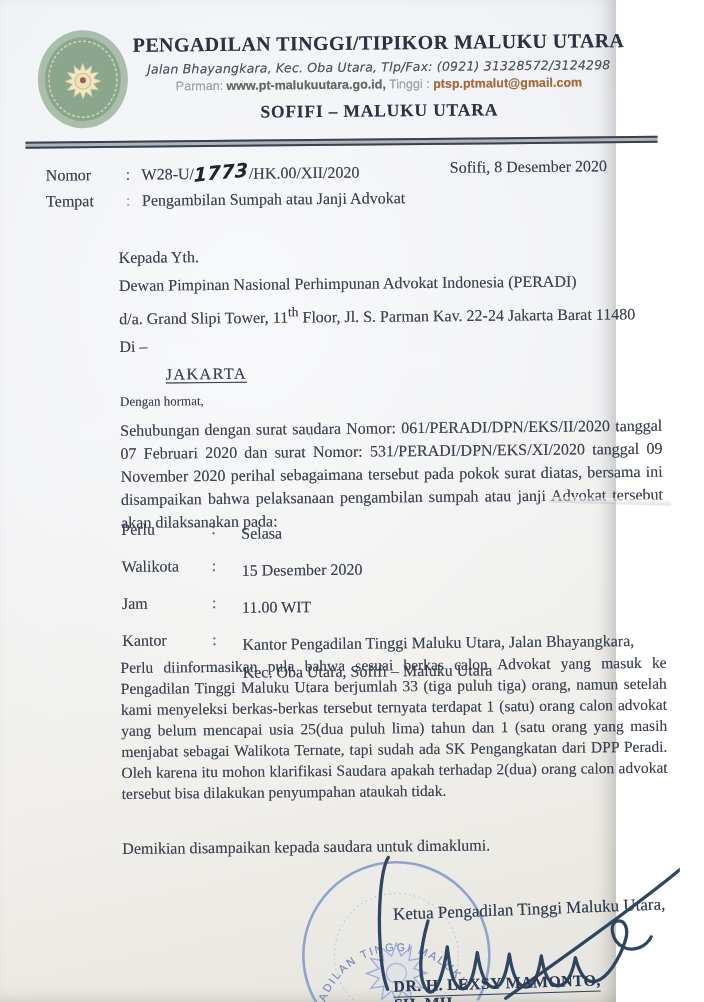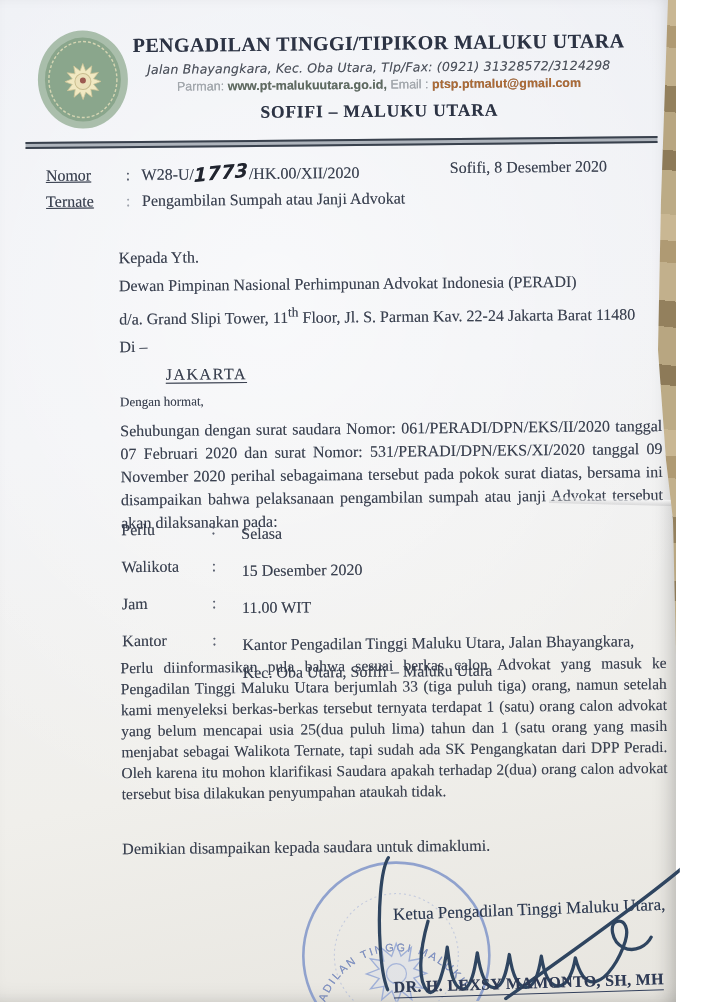--- a/index.html
+++ b/index.html
@@ -1,18 +1,18 @@
 <!DOCTYPE html>
 <html><head>
 <meta charset="utf-8">
 <style>
   html,body{margin:0;padding:0;}
   body{width:704px;height:1002px;overflow:hidden;
        font-family:"Liberation Serif", serif;}
-  .scene{position:relative;width:676px;height:1002px;
+  .scene{position:relative;width:616px;height:1002px;
     background:
       repeating-linear-gradient(186deg,
         #c9b793 0 26px, #af9a73 26px 48px, #c2b08c 48px 86px,
         #93805d 86px 112px, #b8a681 112px 150px, #8d7a58 150px 170px,
         #bcab86 170px 214px);
     }
   .paper{position:absolute;inset:0;
     clip-path:polygon(0 0,668px 0,661px 200px,658px 350px,666px 460px,673px 520px,677px 700px,682px 1002px,0 1002px);
     background:
       radial-gradient(120% 90% at 40% 30%, rgba(255,255,255,.55), rgba(255,255,255,0) 60%),
@@ -31,21 +31,21 @@
               font-size:12.5px;color:#4d525c;letter-spacing:.2px;}
   .head .web{margin-top:3px;font-family:"Liberation Sans",sans-serif;font-size:12.5px;color:#a3a8ad;}
   .head .web .url{font-weight:700;color:#5f6b60;}
   .head .web .mail{font-weight:700;color:#ad6a34;}
   .head .city{margin-top:9px;font-size:17.5px;font-weight:700;letter-spacing:.8px;color:#2c3344;}
   .rule{left:28px;top:139px;width:632px;height:3px;
         border-top:2.5px solid #39414d;border-bottom:2.5px solid #39414d;background:#aeb4bc;}
 
   
   .meta{font-size:16px;}
-  .lbl{display:inline-block;width:68px;text-decoration:underline;}
+  .lbl{display:inline-block;width:68px;}
   .colon{display:inline-block;width:20px;text-align:center;color:#596070;}
   .hand{display:inline-block;font-family:"DejaVu Sans",sans-serif;font-weight:700;font-style:italic;
         font-size:19px;color:#20242e;transform:rotate(-5deg) skewX(-6deg);letter-spacing:.5px;}
   .date{left:452px;top:160px;font-size:16px;}
 
   
   .recip{left:120px;top:242px;width:560px;font-size:16px;line-height:28px;}
   .jakarta{display:inline-block;margin-left:46px;letter-spacing:1.5px;
            text-decoration:underline;text-underline-offset:3px;}
 
@@ -85,35 +85,35 @@
         <circle cx="50" cy="53" r="8" fill="#ece2bb" stroke="#c9bd8f"></circle>
         <circle cx="50" cy="52" r="3" fill="#9c5a50"></circle>
       </svg>
 
       <div class="abs head">
         <div class="title">PENGADILAN TINGGI/TIPIKOR MALUKU UTARA</div>
         <div class="addr">Jalan Bhayangkara, Kec. Oba Utara, Tlp/Fax: (0921) 31328572/3124298</div>
         <div class="web">
           <span>Parman:</span>
           <span class="url">www.pt-malukuutara.go.id,</span>
-          <span>Email :</span>
+          <span>Tinggi :</span>
           <span class="mail">ptsp.ptmalut@gmail.com</span>
         </div>
         <div class="city">SOFIFI – MALUKU UTARA</div>
       </div>
       <div class="abs rule"></div>
 
       <div class="abs meta" style="left:48px;top:160px;">
         <span class="lbl">Nomor</span>
         <span class="colon">:</span>
         <span>W28-U/</span><span class="hand">1773</span><span>/HK.00/XII/2020</span>
       </div>
       <div class="abs date">Sofifi, 8 Desember 2020</div>
       <div class="abs meta" style="left:48px;top:190px;">
-        <span class="lbl">Ternate</span>
+        <span class="lbl">Tempat</span>
         <span class="colon" style="opacity:.55">:</span>
         <span>Pengambilan Sumpah atau Janji Advokat</span>
       </div>
 
       <div class="abs recip">
         <div>Kepada Yth.</div>
         <div>Dewan Pimpinan Nasional Perhimpunan Advokat Indonesia (PERADI)</div>
         <div><span>d/a. Grand Slipi Tower, 11</span><sup>th</sup><span> Floor, Jl. S. Parman Kav. 22-24 Jakarta Barat 11480</span></div>
         <div>Di –</div>
         <div><span class="jakarta">JAKARTA</span></div>

